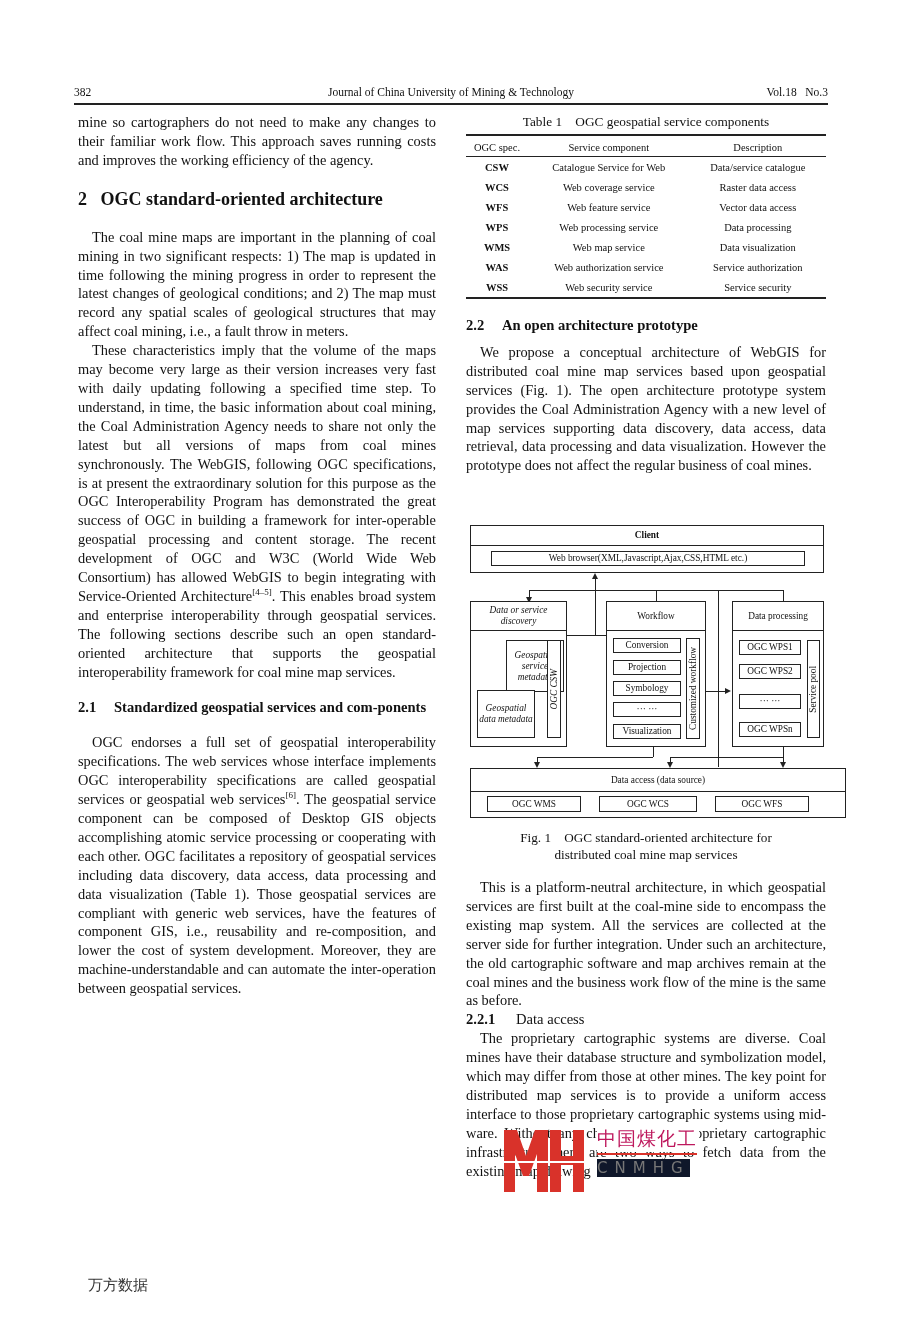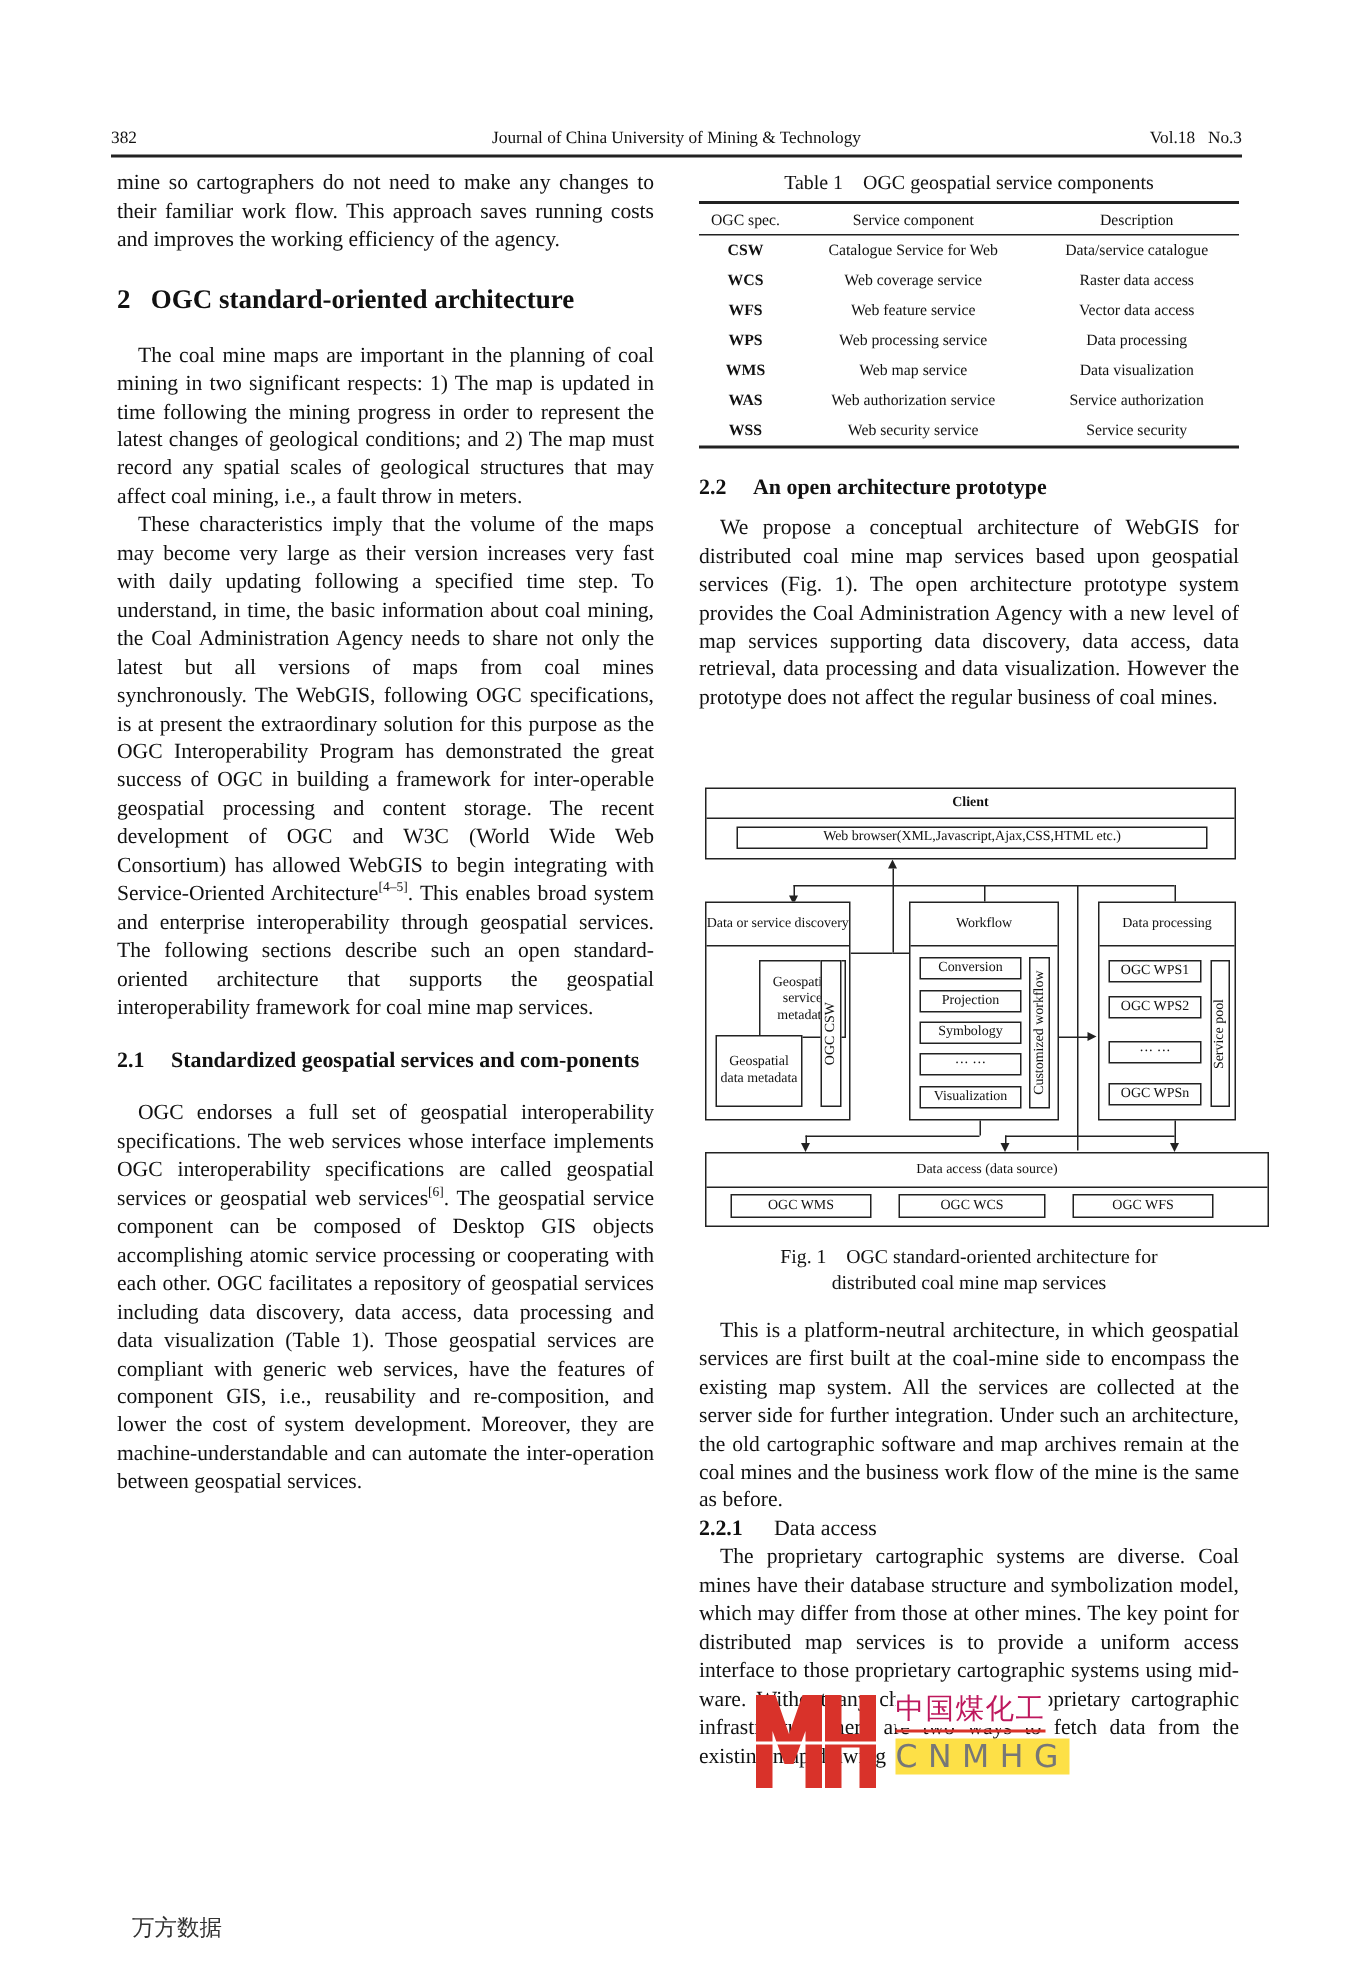--- a/index.html
+++ b/index.html
@@ -47,21 +47,21 @@
   .arr-u { position: absolute; width: 0; height: 0; border-left: 3px solid transparent; border-right: 3px solid transparent; border-bottom: 6px solid #222; }
   .arr-r { position: absolute; width: 0; height: 0; border-top: 3px solid transparent; border-bottom: 3px solid transparent; border-left: 6px solid #222; }
 
   .figcap { left: 466px; top: 829px; width: 360px; text-align: center; font-size: 13.2px; line-height: 17px; }
 
   
   .wm { left: 504px; top: 1126px; width: 210px; height: 70px; }
   .wm .mh { position: absolute; left: 0; top: 0; width: 80px; height: 70px; }
   .wm .cn { position: absolute; left: 93px; top: 0; font-family: "DejaVu Sans", sans-serif; font-size: 19px; color: #be185d; letter-spacing: 1px; background: #fff; padding-right: 2px; }
   .wm .bar { position: absolute; left: 93px; top: 27px; width: 100px; height: 2px; background: #d9322a; }
-  .wm .en { position: absolute; left: 93px; top: 33px; font-family: "DejaVu Sans", sans-serif; font-size: 21px; color: #777; letter-spacing: 7px; background: #fde047; }
+  .wm .en { position: absolute; left: 93px; top: 33px; font-family: "DejaVu Sans", sans-serif; font-size: 15px; color: #777; letter-spacing: 7px; background: #0f172a; }
 
   .footer-mark { left: 88px; top: 1276px; font-family: "DejaVu Sans", sans-serif; font-size: 15px; color: #333; }
 </style>
 </head>
 <body>
 
 <div class="abs hdr">
   <span class="pg">382</span>
   <span class="jn">Journal of China University of Mining &amp; Technology</span>
   <span class="vol" style="white-space:pre">Vol.18   No.3</span>
@@ -146,21 +146,21 @@
   <div class="vline" style="left:125px; top:54px; height:56px;"></div>
   <div class="hline" style="left:59px; top:65px; width:254px;"></div>
   <div class="vline" style="left:59px; top:65px; height:11px;"></div>
   <div class="arr-d" style="left:56px; top:72px;"></div>
   <div class="vline" style="left:186px; top:65px; height:16px;"></div>
   <div class="vline" style="left:313px; top:65px; height:16px;"></div>
   <div class="vline" style="left:248px; top:65px; height:177px;"></div>
   <div class="hline" style="left:97px; top:110px; width:28px;"></div>
   <div class="hline" style="left:125px; top:110px; width:11px;"></div>
 
-  <div class="box" style="left:0; top:76px; width:97px; height:146px; display:block;">
+  <div class="box" style="left:0; top:76px; width:97px; height:146px; display:block;font-style:italic;">
     <div style="height:28px; border-bottom:1.3px solid #222; display:flex; align-items:center; justify-content:center; text-align:center; line-height:11px;">Data or service discovery</div>
     <div class="box" style="left:6px; top:38px; width:58px; height:52px;margin-left:29px;">Geospatial service metadata</div>
     <div class="box" style="left:6px; top:88px; width:58px; height:48px;">Geospatial data metadata</div>
     <div class="box" style="left:76px; top:38px; width:14px; height:98px;">
         <span class="vtext">OGC CSW</span>
       </div>
   </div>
 
   <div class="box" style="left:136px; top:76px; width:100px; height:146px; display:block;">
     <div style="height:28px; border-bottom:1.3px solid #222; display:flex; align-items:center; justify-content:center;">Workflow</div>

